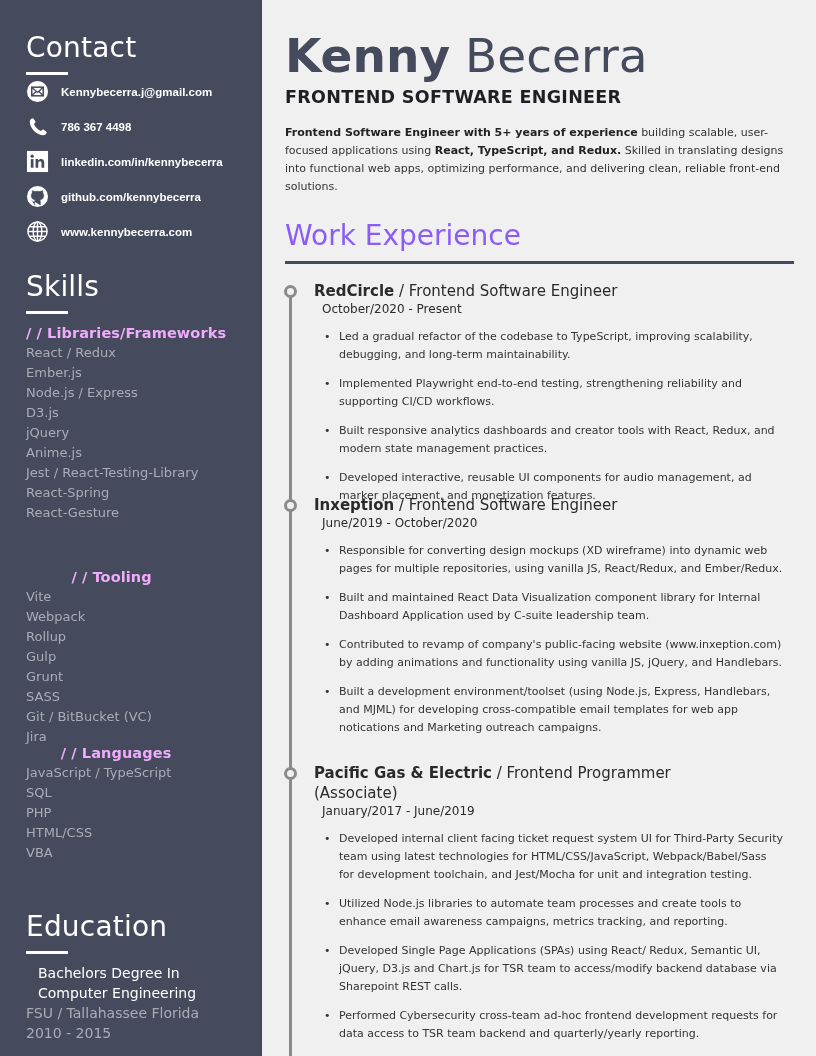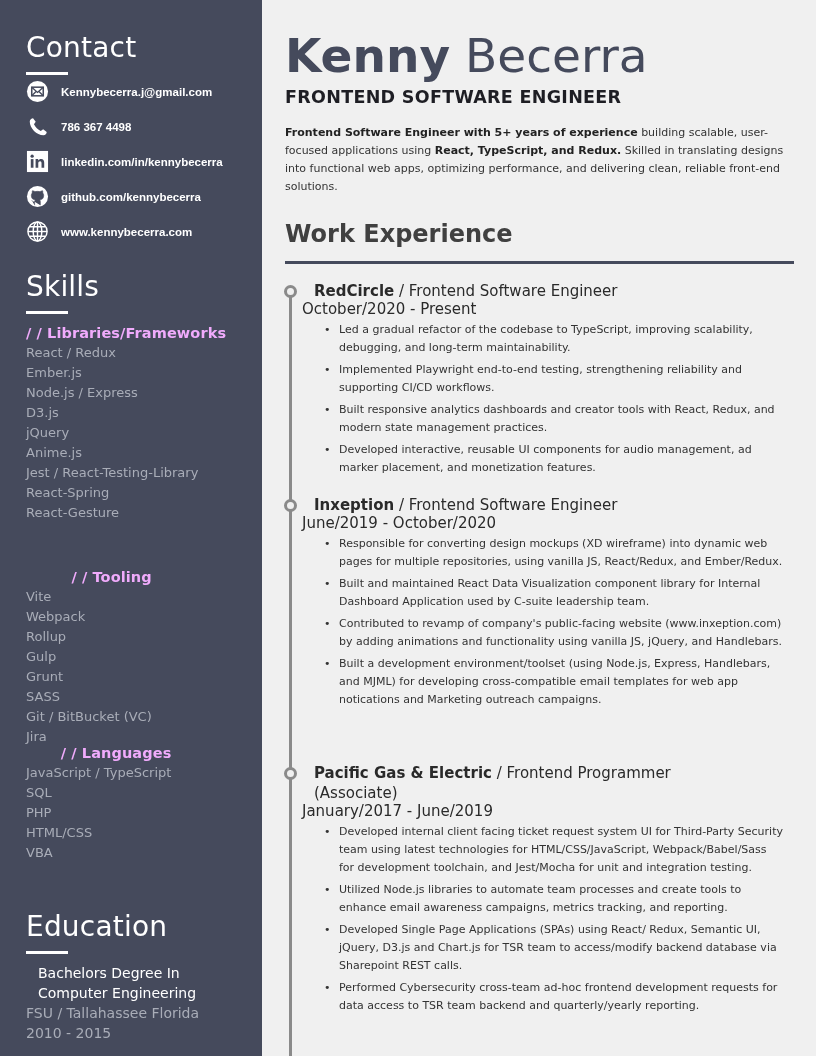--- a/index.html
+++ b/index.html
@@ -62,44 +62,44 @@
     position: absolute; top: 87px; left: 0;
     font-size: 17.5px; font-weight: bold; color: #1e1e24; letter-spacing: 0.3px;
   }
   .summary {
     position: absolute; top: 124px; left: 0; width: 500px;
     font-size: 11px; line-height: 18px; color: #333;
   }
   .summary b { font-weight: bold; color: #222; }
   .we-title {
     position: absolute; top: 222px; left: 0;
-    font-size: 24px; font-weight: bold; color: #404040; line-height: 1;
+    font-size: 28px; font-weight: normal; color: #8b5cf6; line-height: 1;
   }
   .we-rule {
     position: absolute; top: 261px; left: 0; width: 509px; height: 3px; background: #454a5c;
   }
   .timeline-line {
     position: absolute; left: 4px; top: 296px; width: 3px; height: 760px; background: #8a8a8a;
   }
   .job { position: absolute; left: 0; width: 512px; }
   .job .dot {
     position: absolute; left: -1px; top: 4px; width: 13px; height: 13px;
     border: 3px solid #8a8a8a; border-radius: 50%; background: #f0f0f0;
   }
   .job .head {
     margin-left: 29px; font-size: 15px; color: #2a2a2a; line-height: 20px;
   }
   .job .head .company { font-weight: bold; color: #2a2a2a; }
   .job .dates {
-    margin-left: 17px; font-size: 15px; color: #2a2a2a; line-height: 16px;
+    margin-left: 37px; font-size: 12px; color: #2a2a2a; line-height: 16px;
   }
   .job ul { margin-left: 54px; list-style: none; width: 444px; }
   .job li {
     position: relative; font-size: 11px; line-height: 18px; color: #333;
-    margin-top: 4px;
+    margin-top: 11px;
   }
   .job li::before {
     content: "•"; position: absolute; left: -15px; top: 0; color: #333;
   }
 </style>
 </head>
 <body>
 
 <aside class="sidebar">
   <div class="contact-title">

